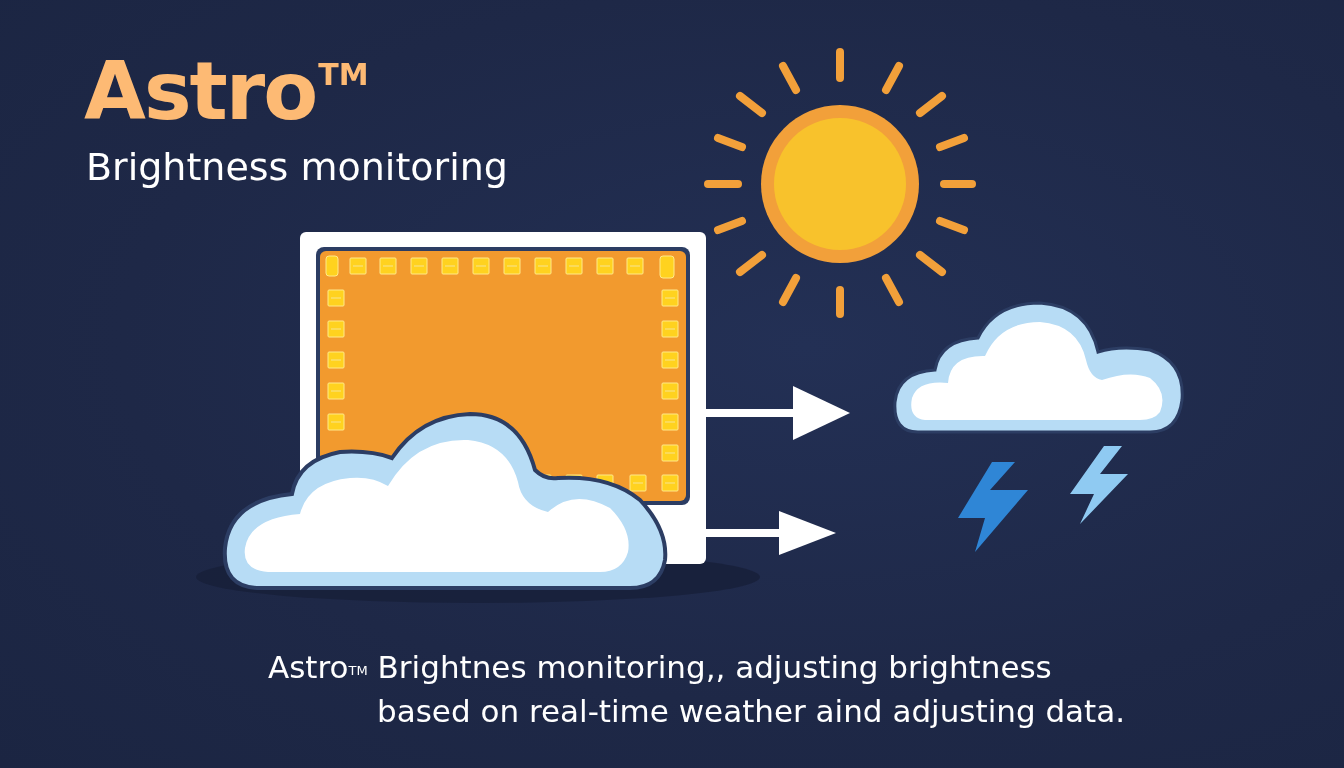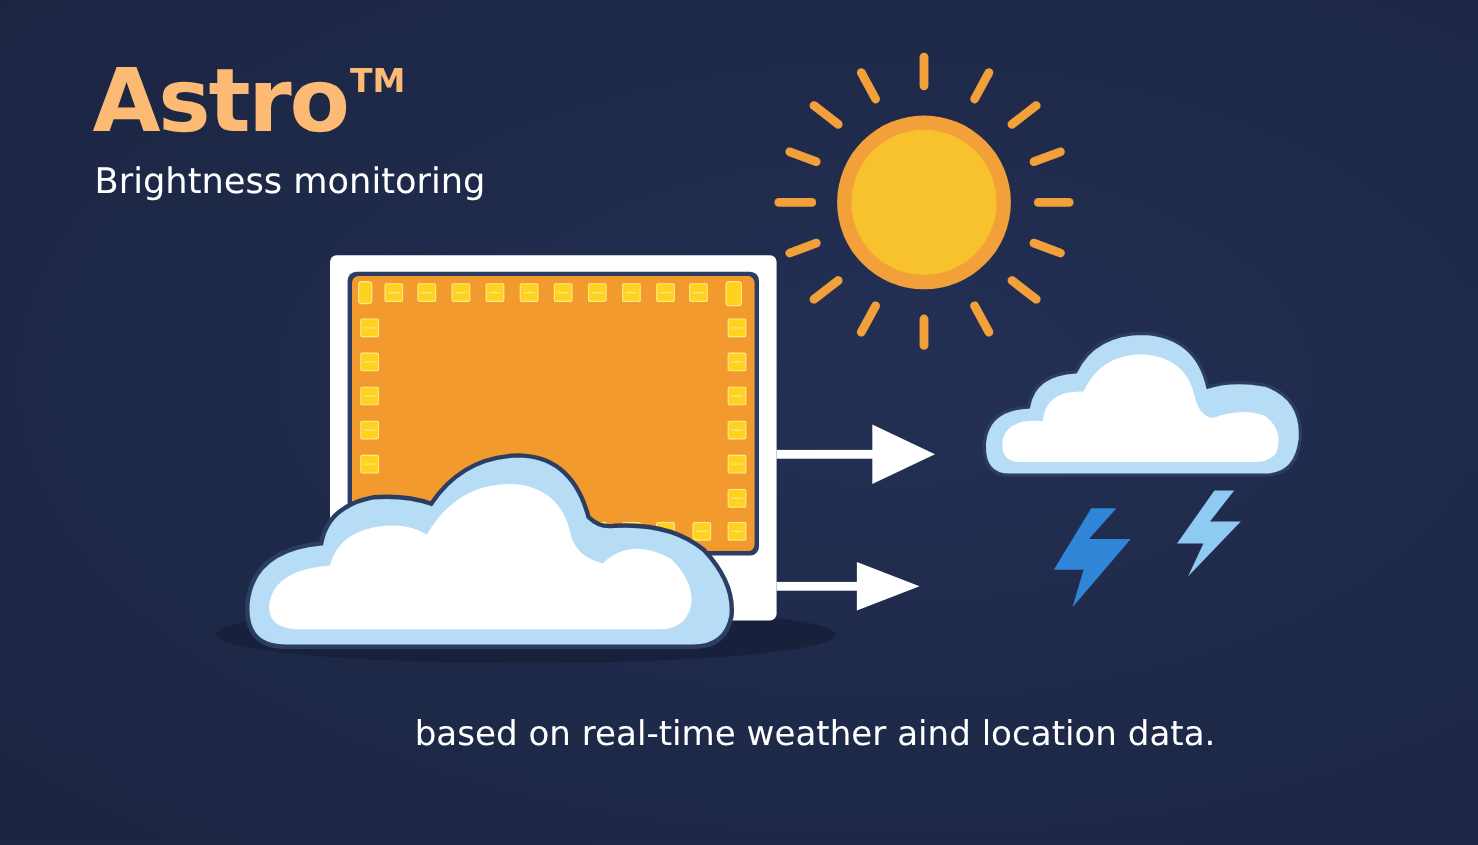--- a/index.html
+++ b/index.html
@@ -14,21 +14,21 @@
       background: radial-gradient(ellipse at 60% 45%, #233055 0%, #1e2847 60%, #1b2542 100%);
     }
     .title {
       position: absolute; left: 84px; top: 52px;
       color: #fdba74; font-weight: bold; font-size: 80px; letter-spacing: -2px;
       line-height: 1;
     }
     .title .tm { font-size: 30px; vertical-align: top; position: relative; top: 8px; letter-spacing: 0; font-weight: bold; margin-left: 2px; }
     .subtitle {
       position: absolute; left: 86px; top: 148px;
-      color: #ffffff; font-size: 32px; line-height: 1;
+      color: #ffffff; font-size: 38px; line-height: 1;
     }
     .caption {
       position: absolute; left: 268px; top: 645px; width: 860px;
       color: #ffffff; font-size: 31px; line-height: 44px;
     }
     .caption .line1 { display: block; }
     .caption .line2 { display: block; padding-left: 109px; }
     .caption .tm { font-size: 13px; vertical-align: top; position: relative; top: 4px; }
     svg.scene { position: absolute; left: 0; top: 0; }
   </style>
@@ -132,14 +132,15 @@
     <polygon points="1122,446 1100,474 1128,474 1080,524 1094,494 1070,494 1104,446" fill="#8fcaf2"></polygon>
   </g>
 
   <g>
     <path d="M260 588 Q222 588 225 548 Q230 500 292 494 Q298 460 340 452 Q370 450 392 458 Q420 416 470 414 Q520 414 535 470 Q545 480 558 478 Q610 475 640 500 Q668 530 665 560 Q660 588 630 588 Z" fill="#b7dcf5" stroke="#2c3d63" stroke-width="4"></path>
     <path d="M268 572 Q242 570 245 548 Q250 518 300 514 Q308 482 350 478 Q372 476 388 486 Q416 438 468 440 Q508 444 518 482 Q522 506 548 512 Q574 488 610 508 Q632 530 628 552 Q622 572 600 572 Z" fill="#ffffff"></path>
   </g>
 </svg>
 
 <div class="caption">
-  <span class="line2">based on real-time weather aind location data.</span>
+  <span class="line1"><span>Astro</span><span class="tm">TM</span><span> Brightnes monitoring,,  adjusting brightness</span></span>
+  <span class="line2">based on real-time weather aind adjusting data.</span>
 </div>
 
 </body></html>

